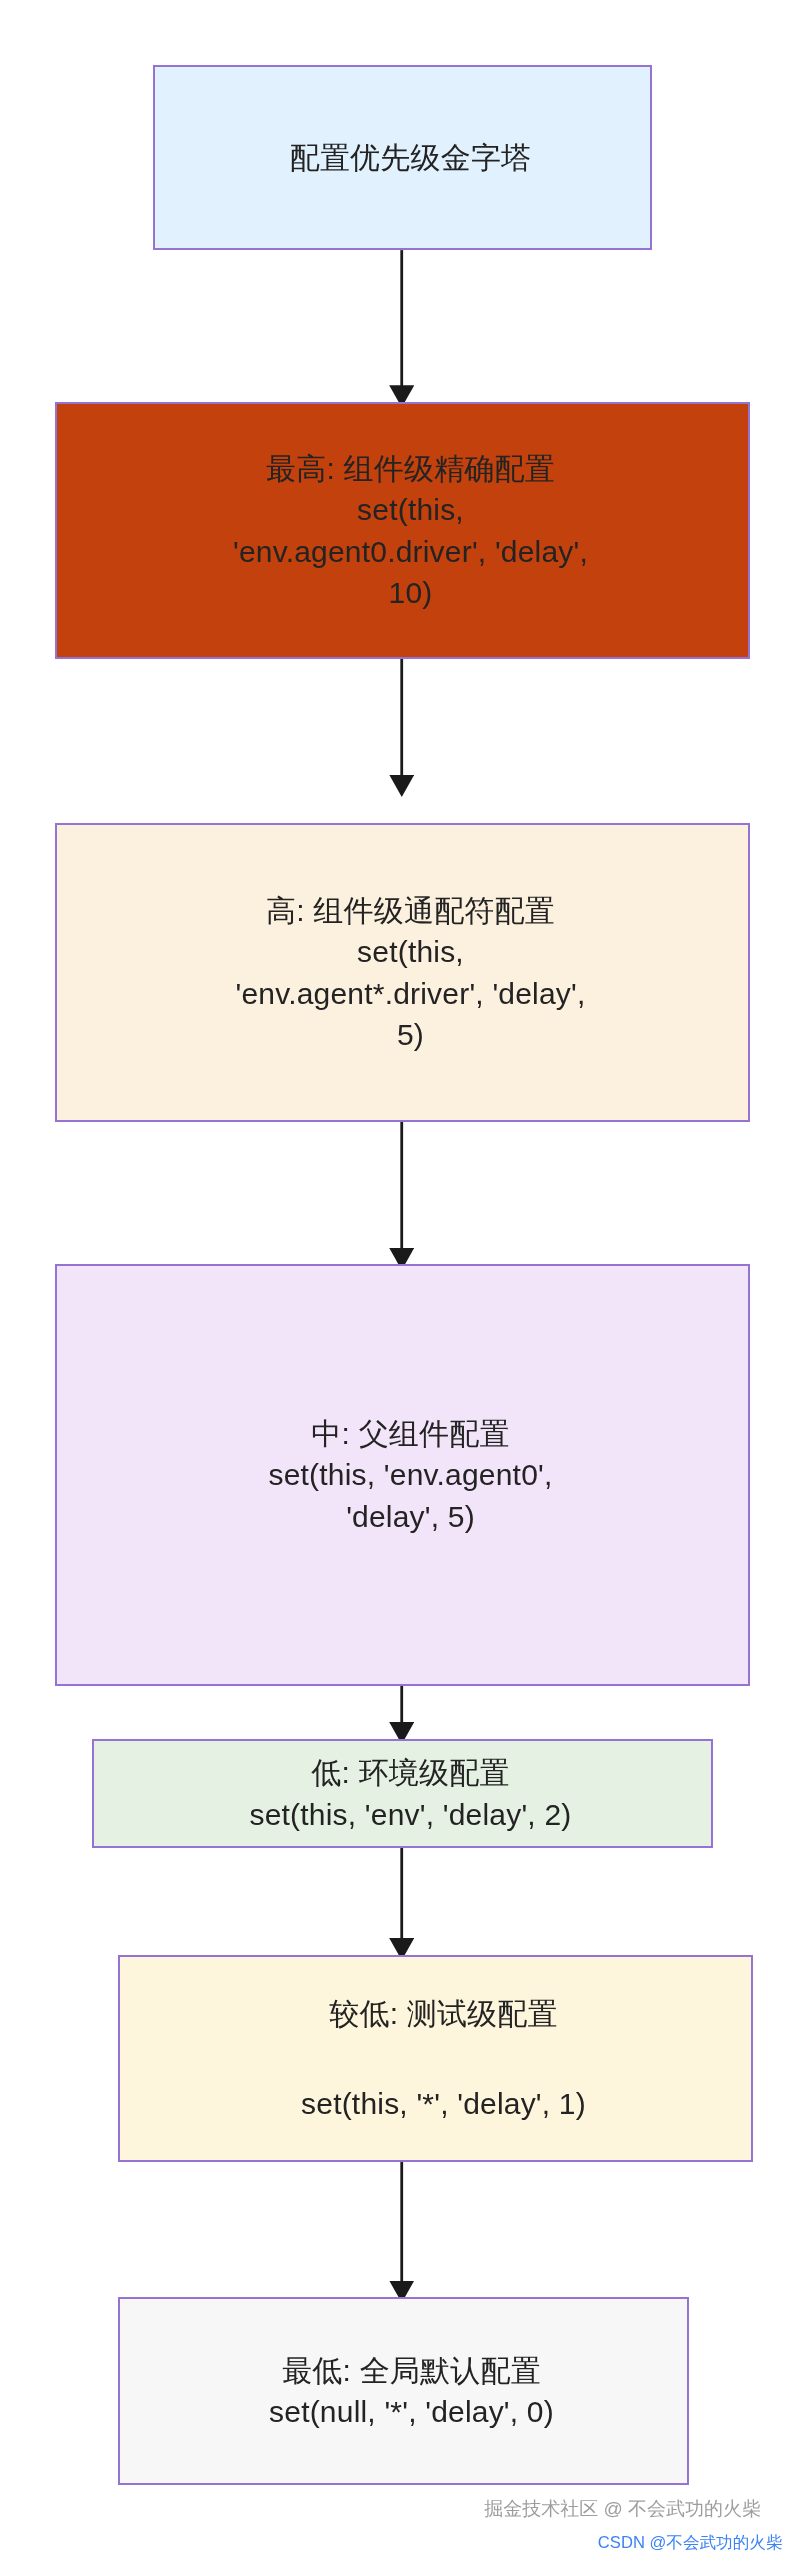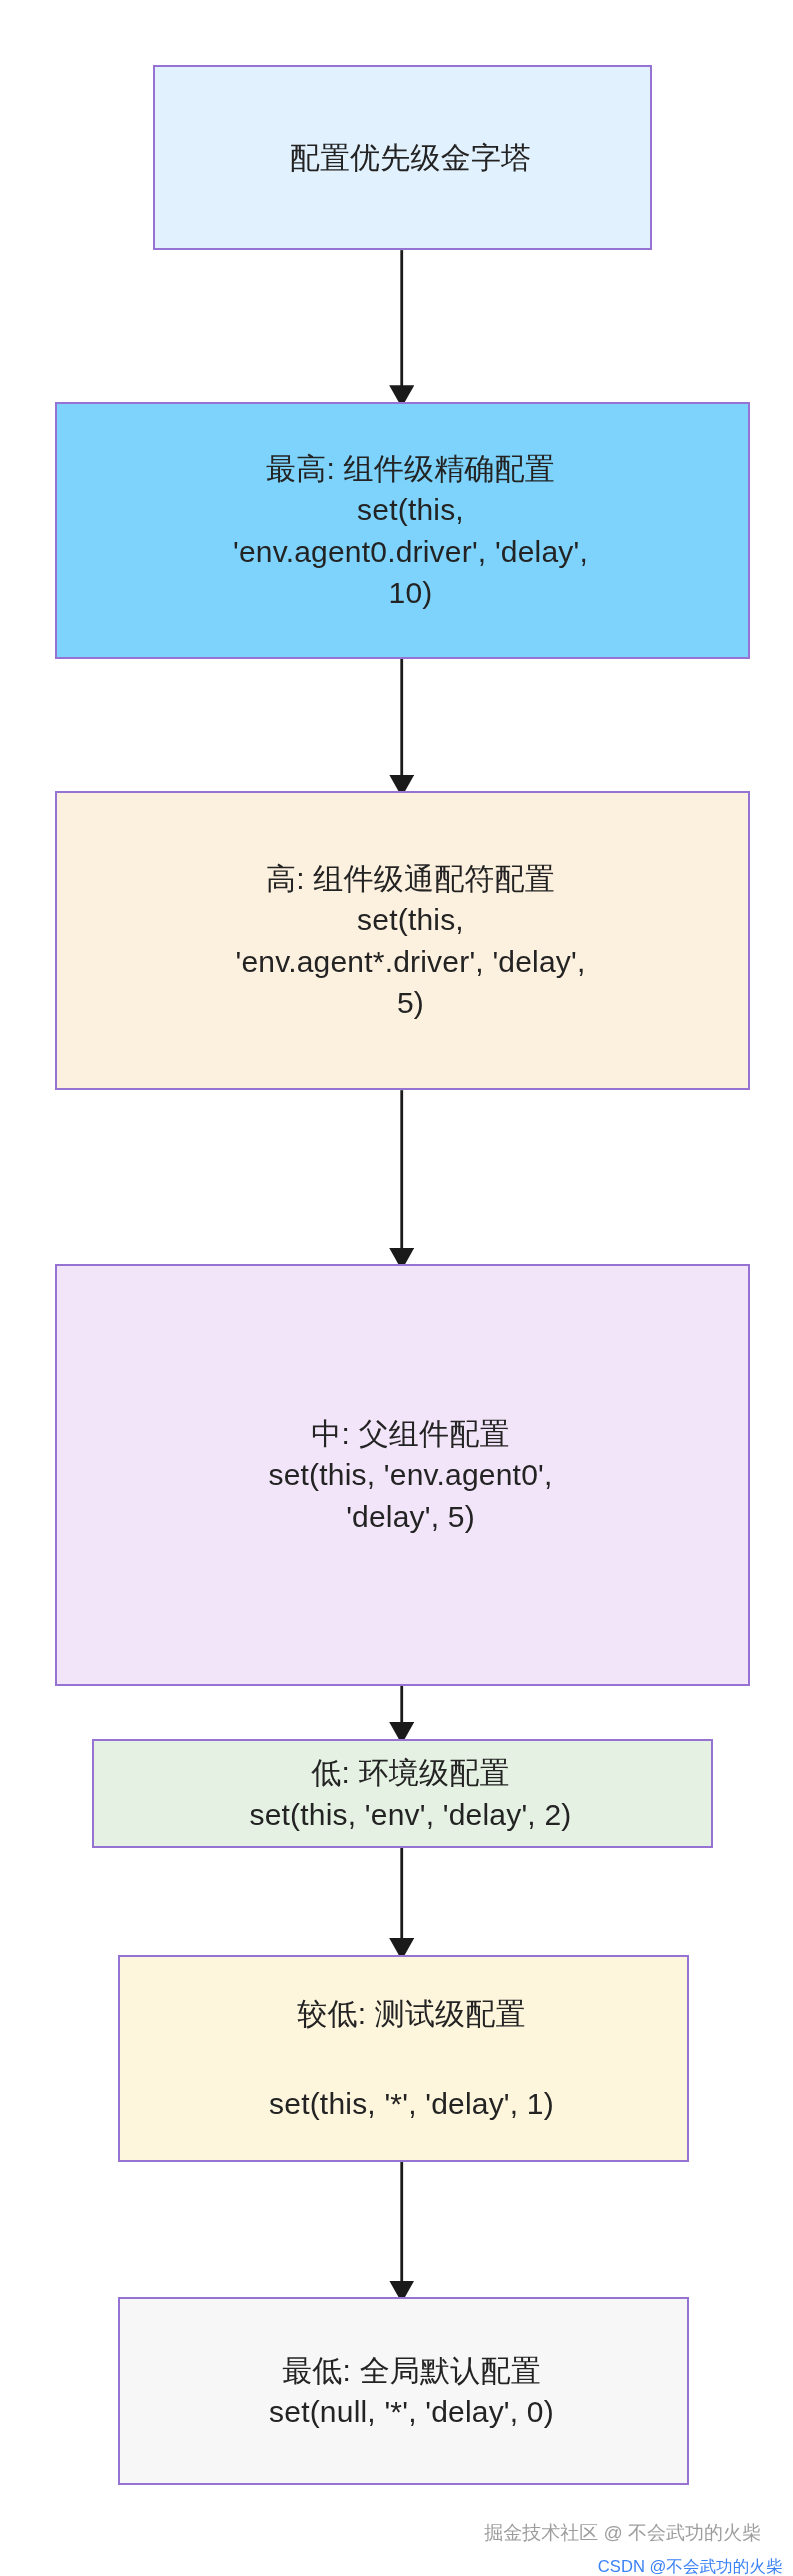--- a/index.html
+++ b/index.html
@@ -34,41 +34,40 @@
     line-height: 1.38;
     letter-spacing: 0.2px;
     padding-left: 16px;
   }
   .node .ln {
     display: block;
     white-space: nowrap;
   }
   
   #node-0 { left: 153px; top: 65px;   width: 499px; height: 185px; background: #e1f1fd; }
-  #node-1 { left: 55px;  top: 402px;  width: 695px; height: 257px; background: #7dd3fc; }
-  #node-2 { left: 55px;  top: 791px;  width: 695px; height: 299px; background: #fcf0df; align-items: center; }
+  #node-1 { left: 55px;  top: 402px;  width: 695px; height: 257px; background: #c2410c; }
+  #node-2 { left: 55px;  top: 823px;  width: 695px; height: 299px; background: #fcf0df; align-items: center; }
   #node-3 { left: 55px;  top: 1264px; width: 695px; height: 422px; background: #f3e5f9; }
   #node-4 { left: 92px; top: 1739px; width: 621px; height: 109px; background: #e5f2e3; }
-  #node-5 { left: 118px; top: 1955px; width: 571px; height: 207px; background: #fdf5dc; gap: 48px; }
+  #node-5 { left: 118px; top: 1955px; width: 635px; height: 207px; background: #fdf5dc; gap: 48px; }
   #node-6 { left: 118px; top: 2297px; width: 571px; height: 188px; background: #f7f7f7; }
 
   
   #edges {
     position: absolute;
     left: 0; top: 0;
     width: 793px; height: 2576px;
     pointer-events: none;
   }
 
   
   .wm {
     position: absolute;
     white-space: nowrap;
     font-family: "Liberation Sans", "DejaVu Sans", sans-serif;
-    margin-top: 24px;
   }
   #wm-juejin {
     right: 32px;
     top: 2496px;
     font-size: 19px;
     color: #8d8d8d;
     opacity: 0.85;
   }
   #wm-csdn {
     right: 10.5px;

